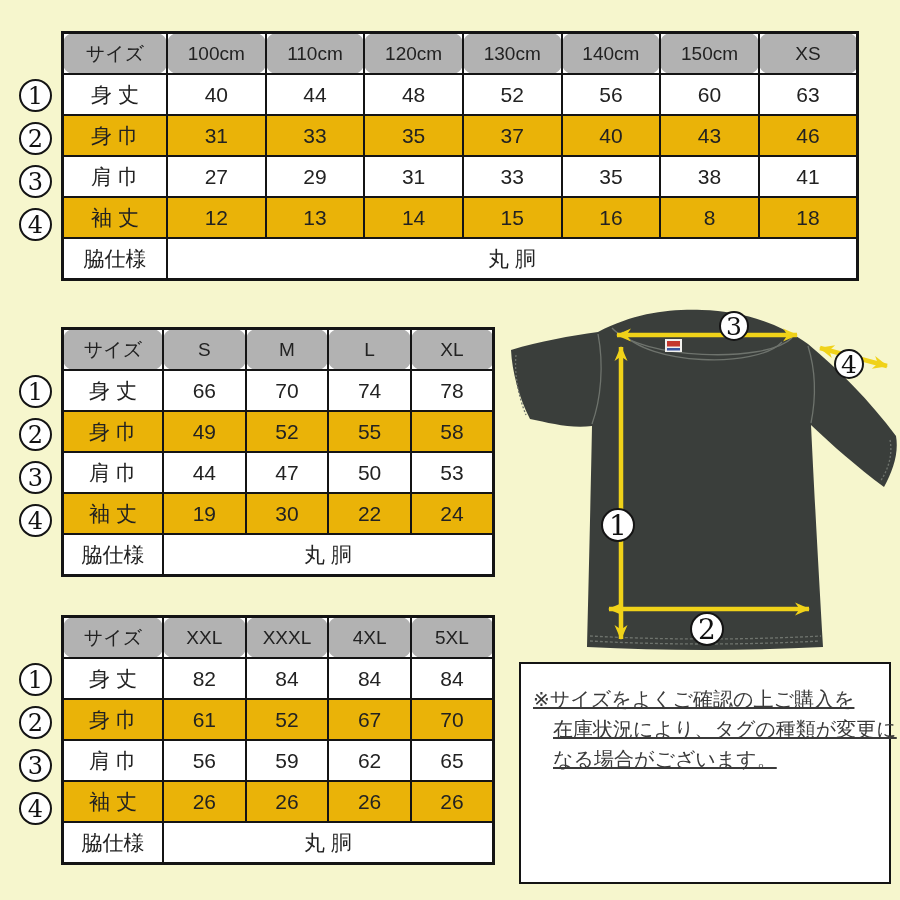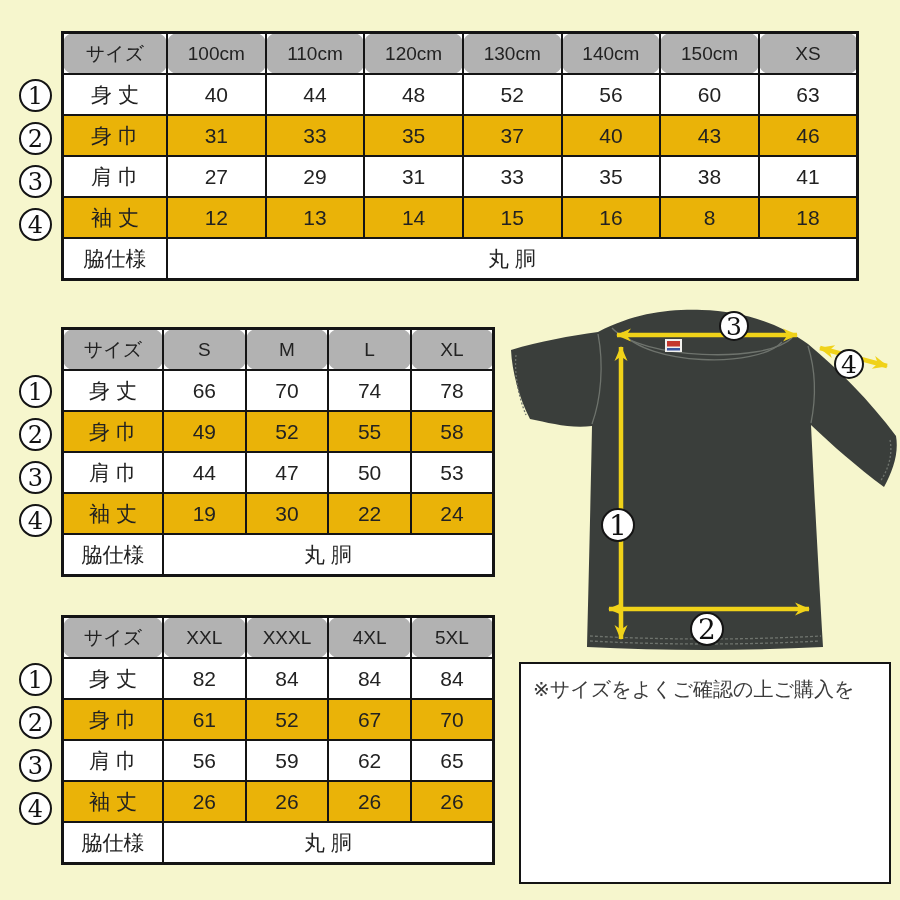--- a/index.html
+++ b/index.html
@@ -41,23 +41,23 @@
   
   #shirt-svg{position:absolute;left:505px;top:303px;width:395px;height:352px;}
   .circle-num{
     font-family:"DejaVu Serif","Liberation Serif",serif;
     fill:#111;
   }
   
   .notice{
     position:absolute;left:519px;top:662px;width:372px;height:222px;
     background:#ffffff;border:2px solid #141414;box-sizing:border-box;
-    padding:10px 6px 0 12px;
+    padding:20px 6px 0 12px;
     font-size:20px;line-height:30px;color:#3a3a3a;
-    letter-spacing:0px;white-space:nowrap;
+    letter-spacing:0px;white-space:nowrap;text-decoration:underline;
   }
   .note-line{white-space:nowrap;}
   .note-line.indent{padding-left:20px;}
 </style>
 </head>
 <body>
 
 <table id="table-kids" class="size-table">
     <thead>
       <tr>
@@ -273,13 +273,15 @@
     <circle cx="202" cy="326" r="16" fill="#ffffff" stroke="#141414" stroke-width="2"></circle>
     <text class="circle-num" x="229" y="32" font-size="25" text-anchor="middle">3</text>
     <text class="circle-num" x="344" y="70" font-size="25" text-anchor="middle">4</text>
     <text class="circle-num" x="113" y="232" font-size="28" text-anchor="middle">1</text>
     <text class="circle-num" x="202" y="336" font-size="28" text-anchor="middle">2</text>
   </g>
 </svg>
 
 <div class="notice">
   <div class="note-line">※サイズをよくご確認の上ご購入を</div>
+  <div class="note-line indent">在庫状況により、タグの種類が変更に</div>
+  <div class="note-line indent">なる場合がございます。</div>
 </div>
 
 </body></html>

